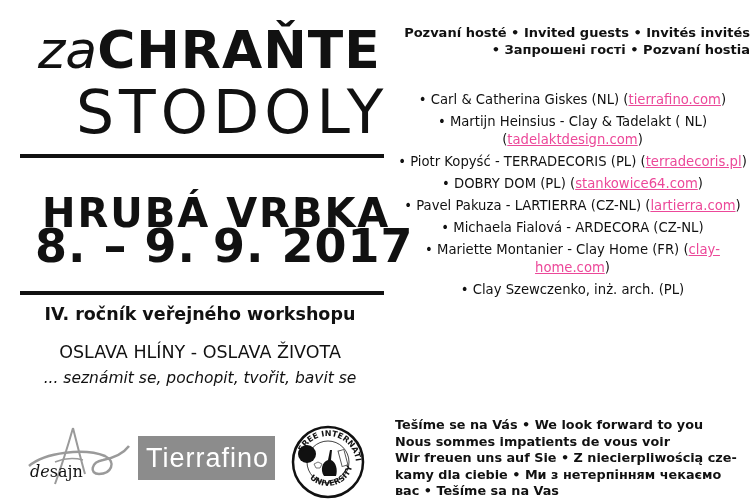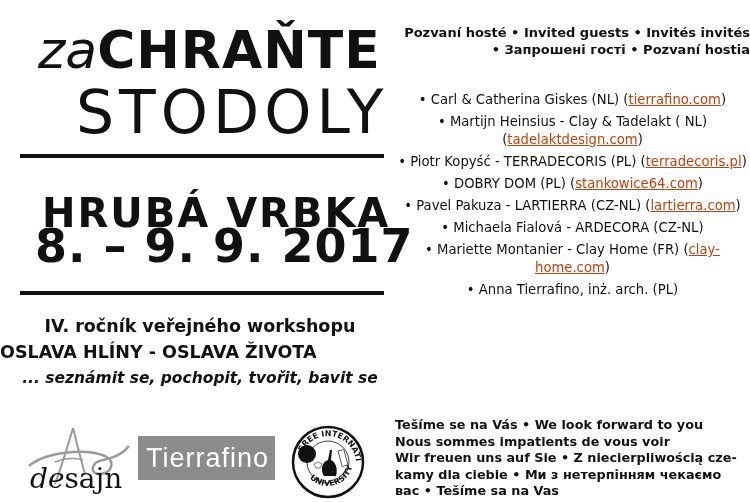--- a/index.html
+++ b/index.html
@@ -7,36 +7,36 @@
 
   .left { position: absolute; left: 0; top: 0; width: 400px; height: 502px; }
   .title1 { position: absolute; left: 38px; top: 22px; font-size: 52px; line-height: 56px; font-weight: bold; letter-spacing: 1px; white-space: nowrap; }
   .title1 .za { font-weight: normal; font-style: italic; letter-spacing: 0; }
   .title2 { position: absolute; left: 44px; top: 80px; font-size: 60px; line-height: 64px; font-weight: normal; letter-spacing: 5px; white-space: nowrap; margin-left: 32px; }
   .rule { position: absolute; left: 20px; width: 364px; height: 4px; background: #111; }
   .rule.r1 { top: 154px; }
   .rule.r2 { top: 291px; }
   .place { position: absolute; left: 42px; top: 190px; font-size: 40px; line-height: 46px; font-weight: bold; letter-spacing: 2px; white-space: nowrap; text-align: center; }
   .date { position: absolute; left: 35px; top: 220px; font-size: 46px; line-height: 52px; font-weight: bold; letter-spacing: 1px; white-space: nowrap; }
-  .edition { position: absolute; left: 0; width: 400px; text-align: center; top: 316px; font-size: 17.5px; font-weight: bold; white-space: nowrap; }
-  .motto { position: absolute; left: 0; width: 400px; top: 342px; font-size: 17.5px; font-weight: bold; white-space: nowrap; }
-  .tagline { position: absolute; left: 0; width: 400px; text-align: center; top: 369px; font-size: 15.5px; font-weight: bold; font-style: italic; white-space: nowrap; }
+  .edition { position: absolute; left: 0; width: 400px; text-align: center; top: 304px; font-size: 17.5px; font-weight: bold; white-space: nowrap; }
+  .motto { position: absolute; left: 0; width: 400px; text-align: center; top: 342px; font-size: 17.5px; font-weight: normal; white-space: nowrap; }
+  .tagline { position: absolute; left: 0; width: 400px; text-align: center; top: 369px; font-size: 15.5px; font-weight: normal; font-style: italic; white-space: nowrap; }
 
   .logo-desajn { position: absolute; left: 25px; top: 422px; width: 105px; height: 78px; }
   .logo-desajn .swirl { position: absolute; left: 0; top: 0; }
-  .logo-desajn .word { position: absolute; left: 5px; top: 40px; font-family: "DejaVu Serif", serif; font-size: 28px; color: #111; }
+  .logo-desajn .word { position: absolute; left: 5px; top: 40px; font-family: "DejaVu Serif", serif; font-size: 16px; color: #111; }
   .logo-desajn .word i { font-style: italic; }
   .logo-tierrafino { position: absolute; left: 138px; top: 436px; width: 137px; height: 44px; background: #8c8c8c; color: #fff; font-family: Liberation Sans, sans-serif; font-size: 27px; line-height: 44px; padding-left: 8px; box-sizing: border-box; letter-spacing: 1px; overflow: hidden; white-space: nowrap; }
   .logo-fiu { position: absolute; left: 290px; top: 424px; width: 76px; height: 76px; }
 
   .right { position: absolute; left: 395px; top: 0; width: 355px; height: 502px; }
   .guests-head { position: absolute; left: 0; top: 24px; width: 355px; text-align: right; font-size: 13px; line-height: 17px; font-weight: bold; }
   .guest-list { position: absolute; left: 0; top: 91px; width: 355px; text-align: center; font-size: 13.2px; line-height: 18px; }
   .guest { margin: 0 0 4px 0; }
-  .guest a { color: #c2410c; text-decoration: underline; }
+  .guest a { color: #ec4899; text-decoration: underline; }
   .closing { position: absolute; left: 0; top: 417px; width: 355px; text-align: left; font-size: 12.8px; line-height: 16.5px; font-weight: bold; }
 </style>
 </head>
 <body>
 
 <div class="left">
   <div class="title1"><span class="za">za</span><span>CHRAŇTE</span></div>
   <div class="title2">STODOLY</div>
   <div class="rule r1"></div>
   <div class="place">HRUBÁ VRBKA</div>
@@ -81,21 +81,21 @@
   </div>
 
   <div class="guest-list">
     <div class="guest"><span>• Carl &amp; Catherina Giskes (NL) (</span><a href="#">tierrafino.com</a><span>)</span></div>
     <div class="guest"><span>• Martijn Heinsius - Clay &amp; Tadelakt ( NL) (</span><a href="#">tadelaktdesign.com</a><span>)</span></div>
     <div class="guest"><span>• Piotr Kopyść - TERRADECORIS (PL) (</span><a href="#">terradecoris.pl</a><span>)</span></div>
     <div class="guest"><span>•  DOBRY DOM (PL)  (</span><a href="#">stankowice64.com</a><span>)</span></div>
     <div class="guest"><span>• Pavel Pakuza - LARTIERRA (CZ-NL) (</span><a href="#">lartierra.com</a><span>)</span></div>
     <div class="guest"><span>• Michaela Fialová - ARDECORA (CZ-NL)</span></div>
     <div class="guest"><span>• Mariette Montanier - Clay Home (FR) (</span><a href="#">clay-home.com</a><span>)</span></div>
-    <div class="guest"><span>• Anna Tierrafino, inż. arch. (PL)</span></div>
+    <div class="guest"><span>• Clay Szewczenko, inż. arch. (PL)</span></div>
   </div>
 
   <div class="closing">
     <div>Tešíme se na Vás  • We look forward to you</div>
     <div>Nous sommes impatients de vous voir</div>
     <div>Wir freuen uns auf Sie • Z niecierpliwością cze-</div>
     <div>kamy dla ciebie •  Ми з нетерпінням чекаємо</div>
     <div>вас • Tešíme sa na Vas</div>
   </div>
 </div>

